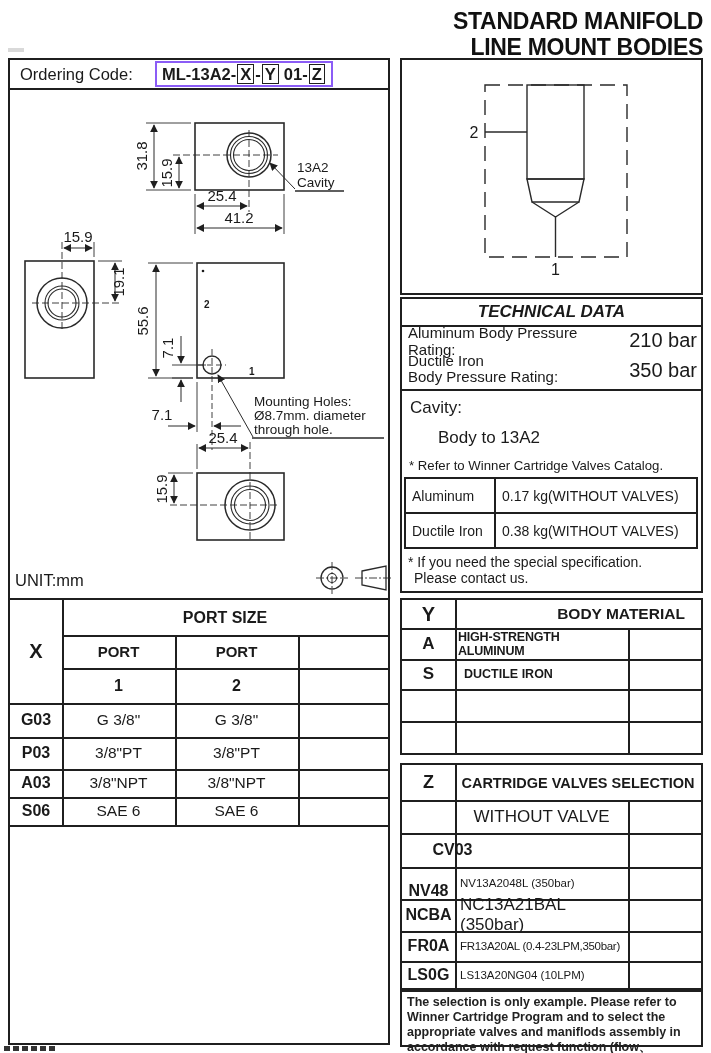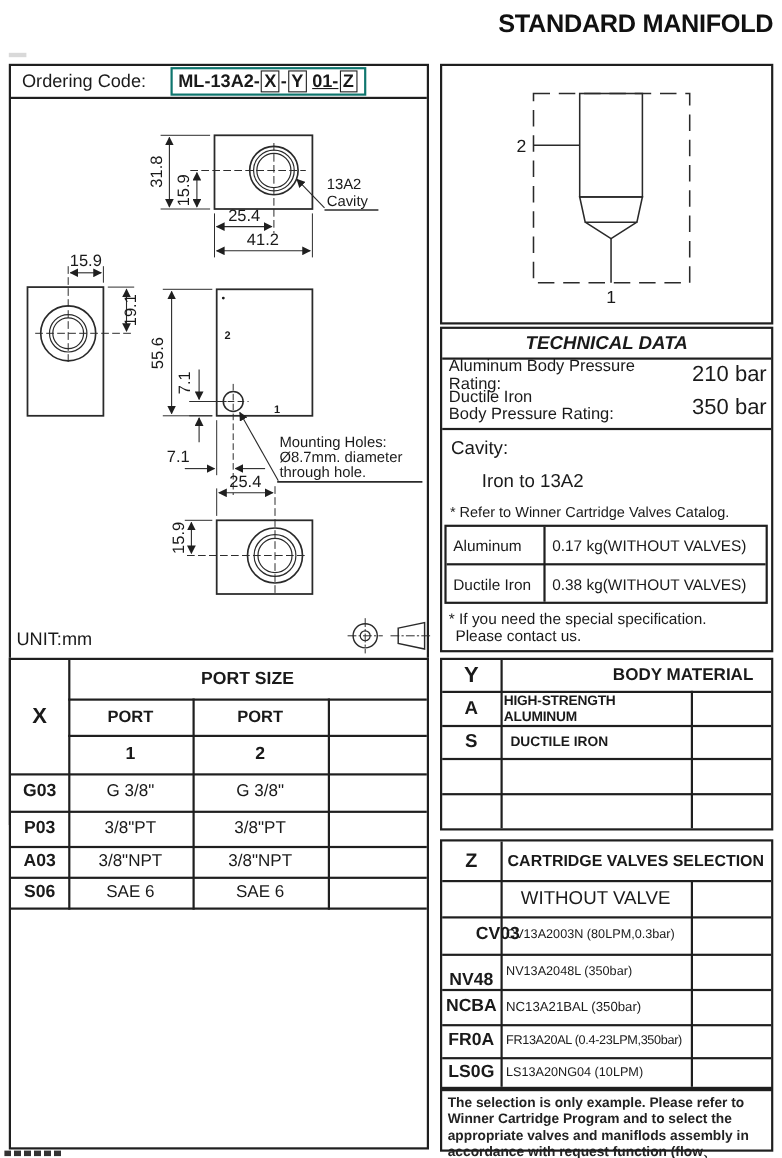--- a/index.html
+++ b/index.html
@@ -6,53 +6,54 @@
   body{width:711px;height:1053px;background:#fff;position:relative;
        font-family:"Liberation Sans",sans-serif;color:#1a1a1a;overflow:hidden;}
   .box{position:absolute;border:2px solid #1f1f1f;background:#fff;box-sizing:border-box;}
   .hline{position:absolute;background:#1f1f1f;height:2px;}
   .vline{position:absolute;background:#1f1f1f;width:2px;}
   .cell{position:absolute;display:flex;align-items:center;justify-content:center;box-sizing:border-box;}
   .cell.left{justify-content:flex-start;}
   .b{font-weight:bold;}
   .title{position:absolute;top:8px;right:8px;text-align:right;font-weight:bold;
          font-size:23px;line-height:26px;letter-spacing:-0.3px;color:#111;}
-  .codebox{position:absolute;border:2px solid #0f766e;display:flex;align-items:center;
+  .codebox{position:absolute;border:2px solid #8b5cf6;display:flex;align-items:center;
            font-weight:bold;font-size:16.5px;padding:0 5px;box-sizing:border-box;}
   .codechar{border:1.5px solid #1f1f1f;padding:0 2px;margin:0 1px;line-height:18px;display:inline-block;}
   svg{position:absolute;overflow:visible;}
   svg text{font-family:"Liberation Sans",sans-serif;font-size:15px;fill:#1a1a1a;}
   svg text.small{font-size:10px;font-weight:bold;}
   svg text.lbl{font-size:13.5px;}
   svg text.unit{font-size:16.5px;}
   svg text.sym{font-size:16px;}
   .tnote{font-size:13.2px;}
   .footer-strip{position:absolute;left:4px;top:1046px;width:52px;height:5px;
     background:repeating-linear-gradient(90deg,#333 0 6px,rgba(0,0,0,0) 6px 9px);}
   .artifact{position:absolute;left:8px;top:48px;width:16px;height:4px;background:#d9d9d9;}
 </style>
 </head>
 <body>
 
 <div class="title">
   <div>STANDARD MANIFOLD</div>
+  <div>LINE MOUNT BODIES</div>
 </div>
 
 <div class="artifact"></div>
 
 <div class="box" style="left:8px;top:58px;width:382px;height:692px;">
 
   <div class="hline" style="left:0;top:28px;width:378px;"></div>
   <div class="cell left" style="left:10px;top:0;width:140px;height:28px;font-size:16.5px;">Ordering Code:</div>
   <div class="codebox" style="left:145px;top:1px;height:26px;">
     <span>ML-13A2-</span>
       <span class="codechar">X</span>
       <span>-</span>
       <span class="codechar">Y</span>
-      <span style="margin-left:4px;text-decoration:underline;">01-</span>
+      <span style="margin-left:4px;">01-</span>
       <span class="codechar">Z</span>
   </div>
 
   <svg style="left:0;top:30px;" width="378" height="502" viewBox="0 0 378 502">
     <defs>
       <marker id="arr" viewBox="0 0 10 10" refX="9" refY="5" markerWidth="8" markerHeight="8" orient="auto-start-reverse">
         <path d="M0,0 L10,5 L0,10 z" fill="#1f1f1f"></path>
       </marker>
     </defs>
     <g stroke="#2a2a2a" fill="none">
@@ -178,21 +179,21 @@
   <div class="hline" style="left:0;top:26px;width:299px;"></div>
 
   <div class="cell left" style="left:6px;top:33px;width:220px;height:18px;font-size:15px;">Aluminum Body Pressure Rating:</div>
   <div class="cell" style="left:215px;top:28px;width:80px;height:26px;font-size:20px;justify-content:flex-end;">210 bar</div>
   <div class="cell left" style="left:6px;top:53px;width:200px;height:17px;font-size:15px;">Ductile Iron</div>
   <div class="cell left" style="left:6px;top:69px;width:200px;height:17px;font-size:15px;">Body Pressure Rating:</div>
   <div class="cell" style="left:215px;top:58px;width:80px;height:26px;font-size:20px;justify-content:flex-end;">350 bar</div>
   <div class="hline" style="left:0;top:90px;width:299px;"></div>
 
   <div class="cell left" style="left:8px;top:98px;width:150px;height:22px;font-size:17px;">Cavity:</div>
-  <div class="cell left" style="left:36px;top:128px;width:180px;height:22px;font-size:17px;">Iron to 13A2</div>
+  <div class="cell left" style="left:36px;top:128px;width:180px;height:22px;font-size:17px;">Body to 13A2</div>
   <div class="cell left tnote" style="left:7px;top:158px;width:290px;height:16px;">* Refer to Winner Cartridge Valves Catalog.</div>
 
   <div class="box" style="left:2px;top:178px;width:294px;height:72px;">
     <div class="hline" style="left:0;top:33px;width:290px;"></div>
     <div class="vline" style="left:88px;top:0;height:68px;"></div>
     <div class="cell left" style="left:6px;top:0;width:80px;height:33px;font-size:14px;">Aluminum</div>
     <div class="cell left" style="left:96px;top:0;width:194px;height:33px;font-size:14px;">0.17 kg(WITHOUT VALVES)</div>
     <div class="cell left" style="left:6px;top:35px;width:82px;height:33px;font-size:14px;">Ductile Iron</div>
     <div class="cell left" style="left:96px;top:35px;width:194px;height:34px;font-size:14px;">0.38 kg(WITHOUT VALVES)</div>
   </div>
@@ -263,27 +264,26 @@
   <div class="hline" style="left:0;top:102px;width:299px;"></div>
   <div class="hline" style="left:0;top:134px;width:299px;"></div>
   <div class="hline" style="left:0;top:166px;width:299px;"></div>
   <div class="hline" style="left:0;top:196px;width:299px;"></div>
 
   <div class="cell b" style="left:0;top:0;width:53px;height:35px;font-size:18px;">Z</div>
   <div class="cell" style="left:53px;top:35px;width:173px;height:33px;font-size:17px;">WITHOUT VALVE</div>
   <div class="cell b" style="left:53px;top:0;width:246px;height:35px;font-size:14.5px;">CARTRIDGE VALVES SELECTION</div>
 
   <div class="cell b" style="left:0;top:68px;width:53px;height:34px;font-size:16px;padding-left:48px;">CV03</div>
-  <div class="cell left" style="left:58px;top:68px;width:168px;height:34px;font-size:11.5px;">CV13A2003N (80LPM,0.3bar)</div>
 
   <div class="cell b" style="left:0;top:110px;width:53px;height:32px;font-size:16px;">NV48</div>
   <div class="cell left" style="left:58px;top:102px;width:168px;height:32px;font-size:11.5px;">NV13A2048L (350bar)</div>
 
   <div class="cell b" style="left:0;top:134px;width:53px;height:32px;font-size:16px;">NCBA</div>
-  <div class="cell left" style="left:58px;top:134px;width:168px;height:32px;font-size:12px;">NC13A21BAL (350bar)</div>
+  <div class="cell left" style="left:58px;top:134px;width:168px;height:32px;font-size:17px;">NC13A21BAL (350bar)</div>
 
   <div class="cell b" style="left:0;top:166px;width:53px;height:30px;font-size:16px;">FR0A</div>
   <div class="cell left" style="left:58px;top:166px;width:170px;height:30px;font-size:11.5px;letter-spacing:-0.3px;">FR13A20AL (0.4-23LPM,350bar)</div>
 
   <div class="cell b" style="left:0;top:196px;width:53px;height:27px;font-size:16px;">LS0G</div>
   <div class="cell left" style="left:58px;top:196px;width:168px;height:27px;font-size:11.5px;">LS13A20NG04 (10LPM)</div>
 </div>
 
 <div class="box" style="left:400px;top:990px;width:303px;height:57px;">
   <div style="padding:3px 5px;font-size:12.5px;font-weight:bold;line-height:15px;color:#222;">The selection is only example. Please refer to Winner Cartridge Program and to select the appropriate valves and maniflods assembly in accordance with request function (flow、pressure、 ... etc.)</div>

